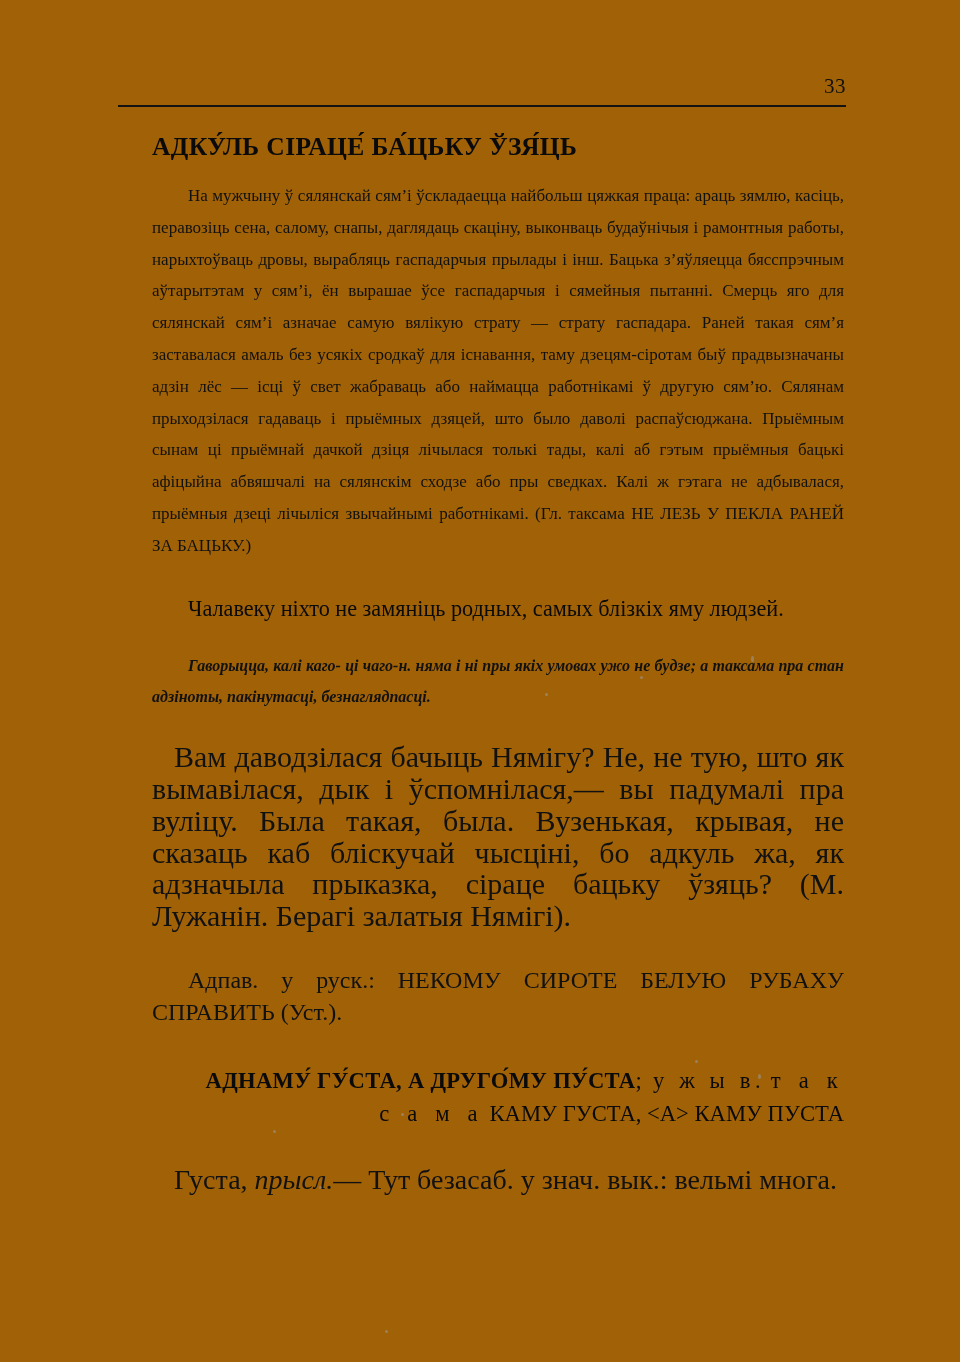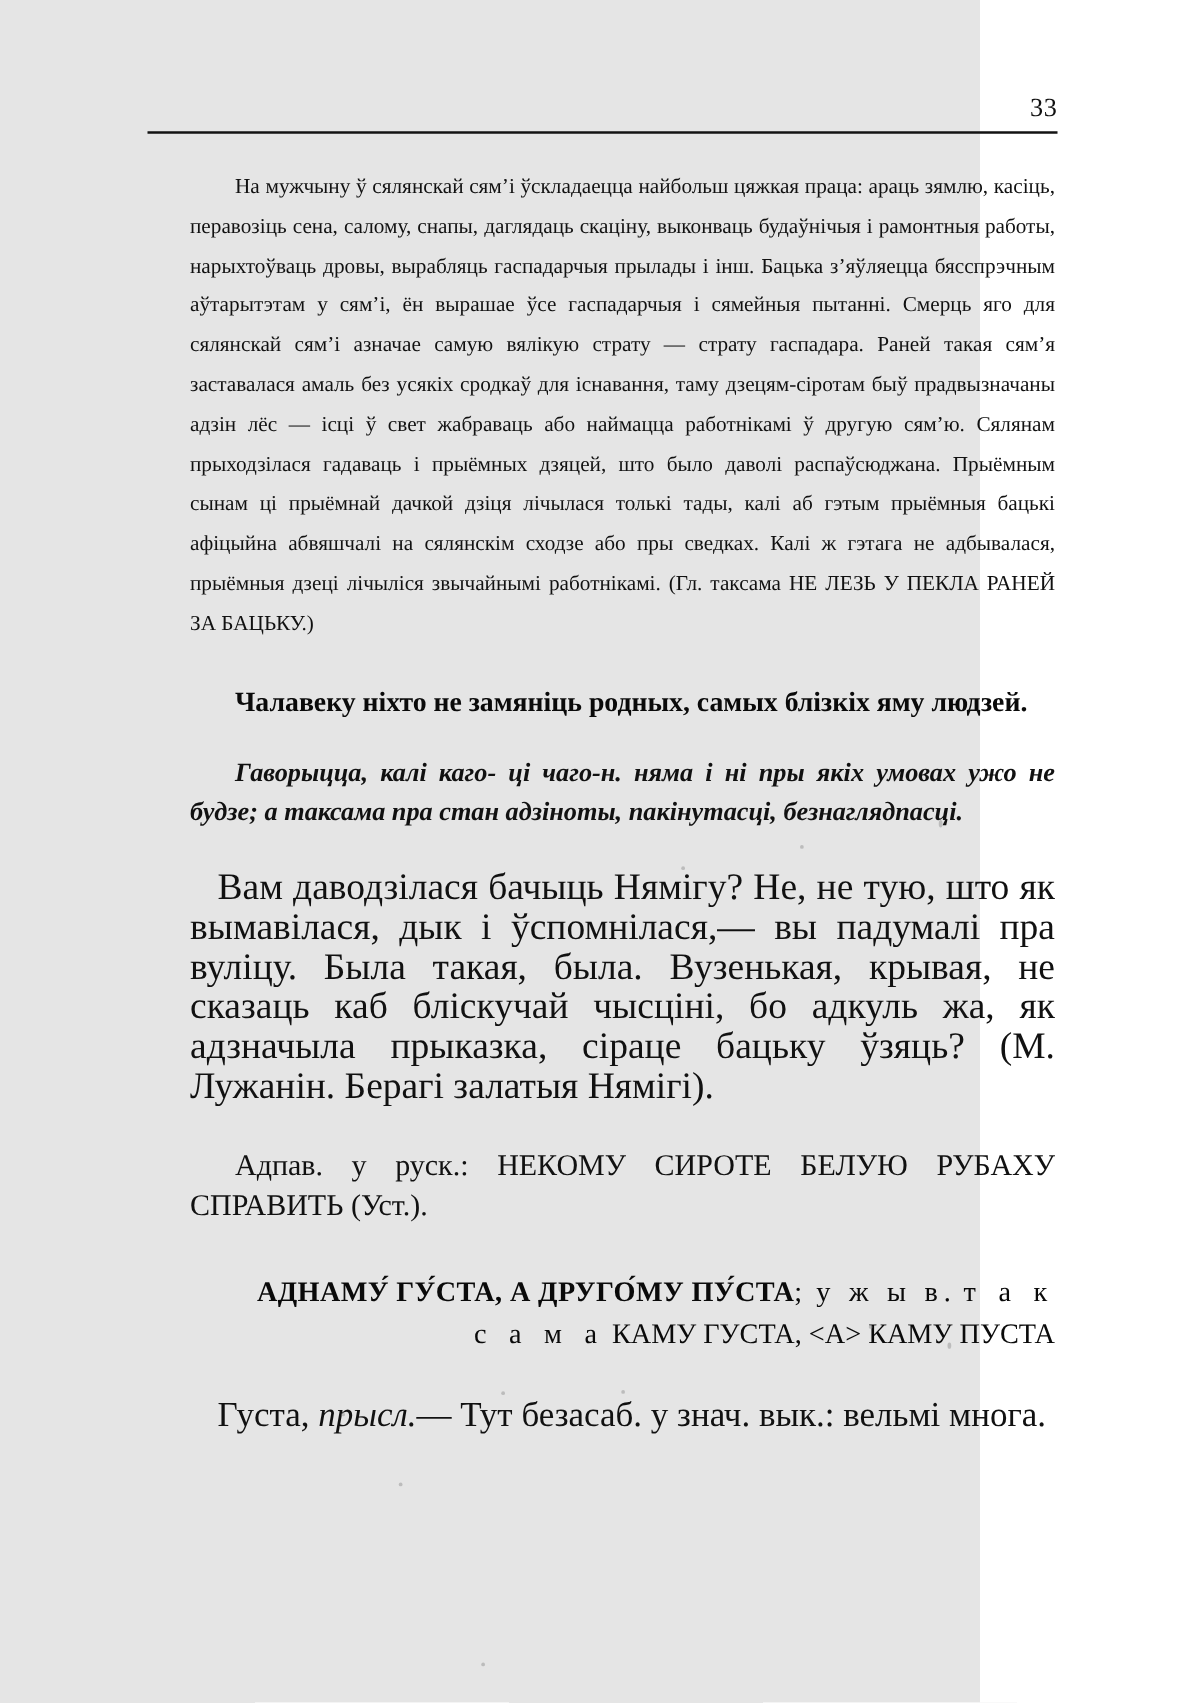--- a/index.html
+++ b/index.html
@@ -13,24 +13,23 @@
     position: relative;
     font-family: "Liberation Serif", "DejaVu Serif", serif;
     color: #0d0d0d;
     overflow: hidden;
   }
 
   .page {
     position: absolute;
     left: 0;
     top: 0;
-    width: 768px;
+    width: 960px;
     height: 1362px;
-    background: #e5e5e5;
-    padding-left: 16px;
+    background: #a16207;
   }
 
   
   .running-head {
     position: absolute;
     left: 118px;
     top: 76px;
     width: 728px;
   }
   .folio {
@@ -73,30 +72,30 @@
     text-align: justify;
     text-justify: inter-word;
     text-indent: 36px;
     color: #111;
     hyphens: manual;
   }
 
   p.definition {
     margin: 31px 0 0 0;
     font-size: 22.2px;
-    font-weight: bold;
+    font-weight: normal;
     line-height: 31.5px;
     text-align: justify;
     text-indent: 36px;
     color: #0a0a0a;
   }
 
   p.usage {
     margin: 26px 0 0 0;
-    font-size: 21px;
+    font-size: 16px;
     font-style: italic;
     font-weight: bold;
     line-height: 31px;
     text-align: justify;
     text-indent: 36px;
     color: #111;
   }
 
   p.quote {
     margin: 29px 0 0 0;
@@ -159,20 +158,21 @@
 
 <div class="page">
 
   <div class="running-head">
     <div class="folio">33</div>
     <div class="head-rule"></div>
   </div>
 
   <div class="column">
 
+    <h1 class="entry-title">АДКУ́ЛЬ СІРАЦЕ́ БА́ЦЬКУ ЎЗЯ́ЦЬ</h1>
 
     <p class="body">На мужчыну ў сялянскай сям’і ўскладаецца найбольш цяжкая праца: араць зямлю, касіць, перавозіць сена, салому, снапы, даглядаць скаціну, выконваць будаўнічыя і рамонтныя работы, нарыхтоўваць дровы, вырабляць гаспадарчыя прылады і інш. Бацька з’яўляецца бясспрэчным аўтарытэтам у сям’і, ён вырашае ўсе гаспадарчыя і сямейныя пытанні. Смерць яго для сялянскай сям’і азначае самую вялікую страту — страту гаспадара. Раней такая сям’я заставалася амаль без усякіх сродкаў для існавання, таму дзецям-сіротам быў прадвызначаны адзін лёс — ісці ў свет жабраваць або наймацца работнікамі ў другую сям’ю. Сялянам прыходзілася гадаваць і прыёмных дзяцей, што было даволі распаўсюджана. Прыёмным сынам ці прыёмнай дачкой дзіця лічылася толькі тады, калі аб гэтым прыёмныя бацькі афіцыйна абвяшчалі на сялянскім сходзе або пры сведках. Калі ж гэтага не адбывалася, прыёмныя дзеці лічыліся звычайнымі работнікамі. (Гл. таксама НЕ ЛЕЗЬ У ПЕКЛА РАНЕЙ ЗА БАЦЬКУ.)</p>
 
     <p class="definition">Чалавеку ніхто не замяніць родных, самых блізкіх яму людзей.</p>
 
     <p class="usage">Гаворыцца, калі каго- ці чаго-н. няма і ні пры якіх умовах ужо не будзе; а таксама пра стан адзіноты, пакінутасці, безнаглядпасці.</p>
 
     <p class="quote">Вам даводзілася бачыць Нямігу? Не, не тую, што як вымавілася, дык і ўспомнілася,— вы падумалі пра вуліцу. Была такая, была. Вузенькая, крывая, не сказаць каб бліскучай чысціні, бо адкуль жа, як адзначыла прыказка, сіраце бацьку ўзяць? (М. Лужанін. Берагі залатыя Нямігі).</p>
 
     <p class="equivalent">

